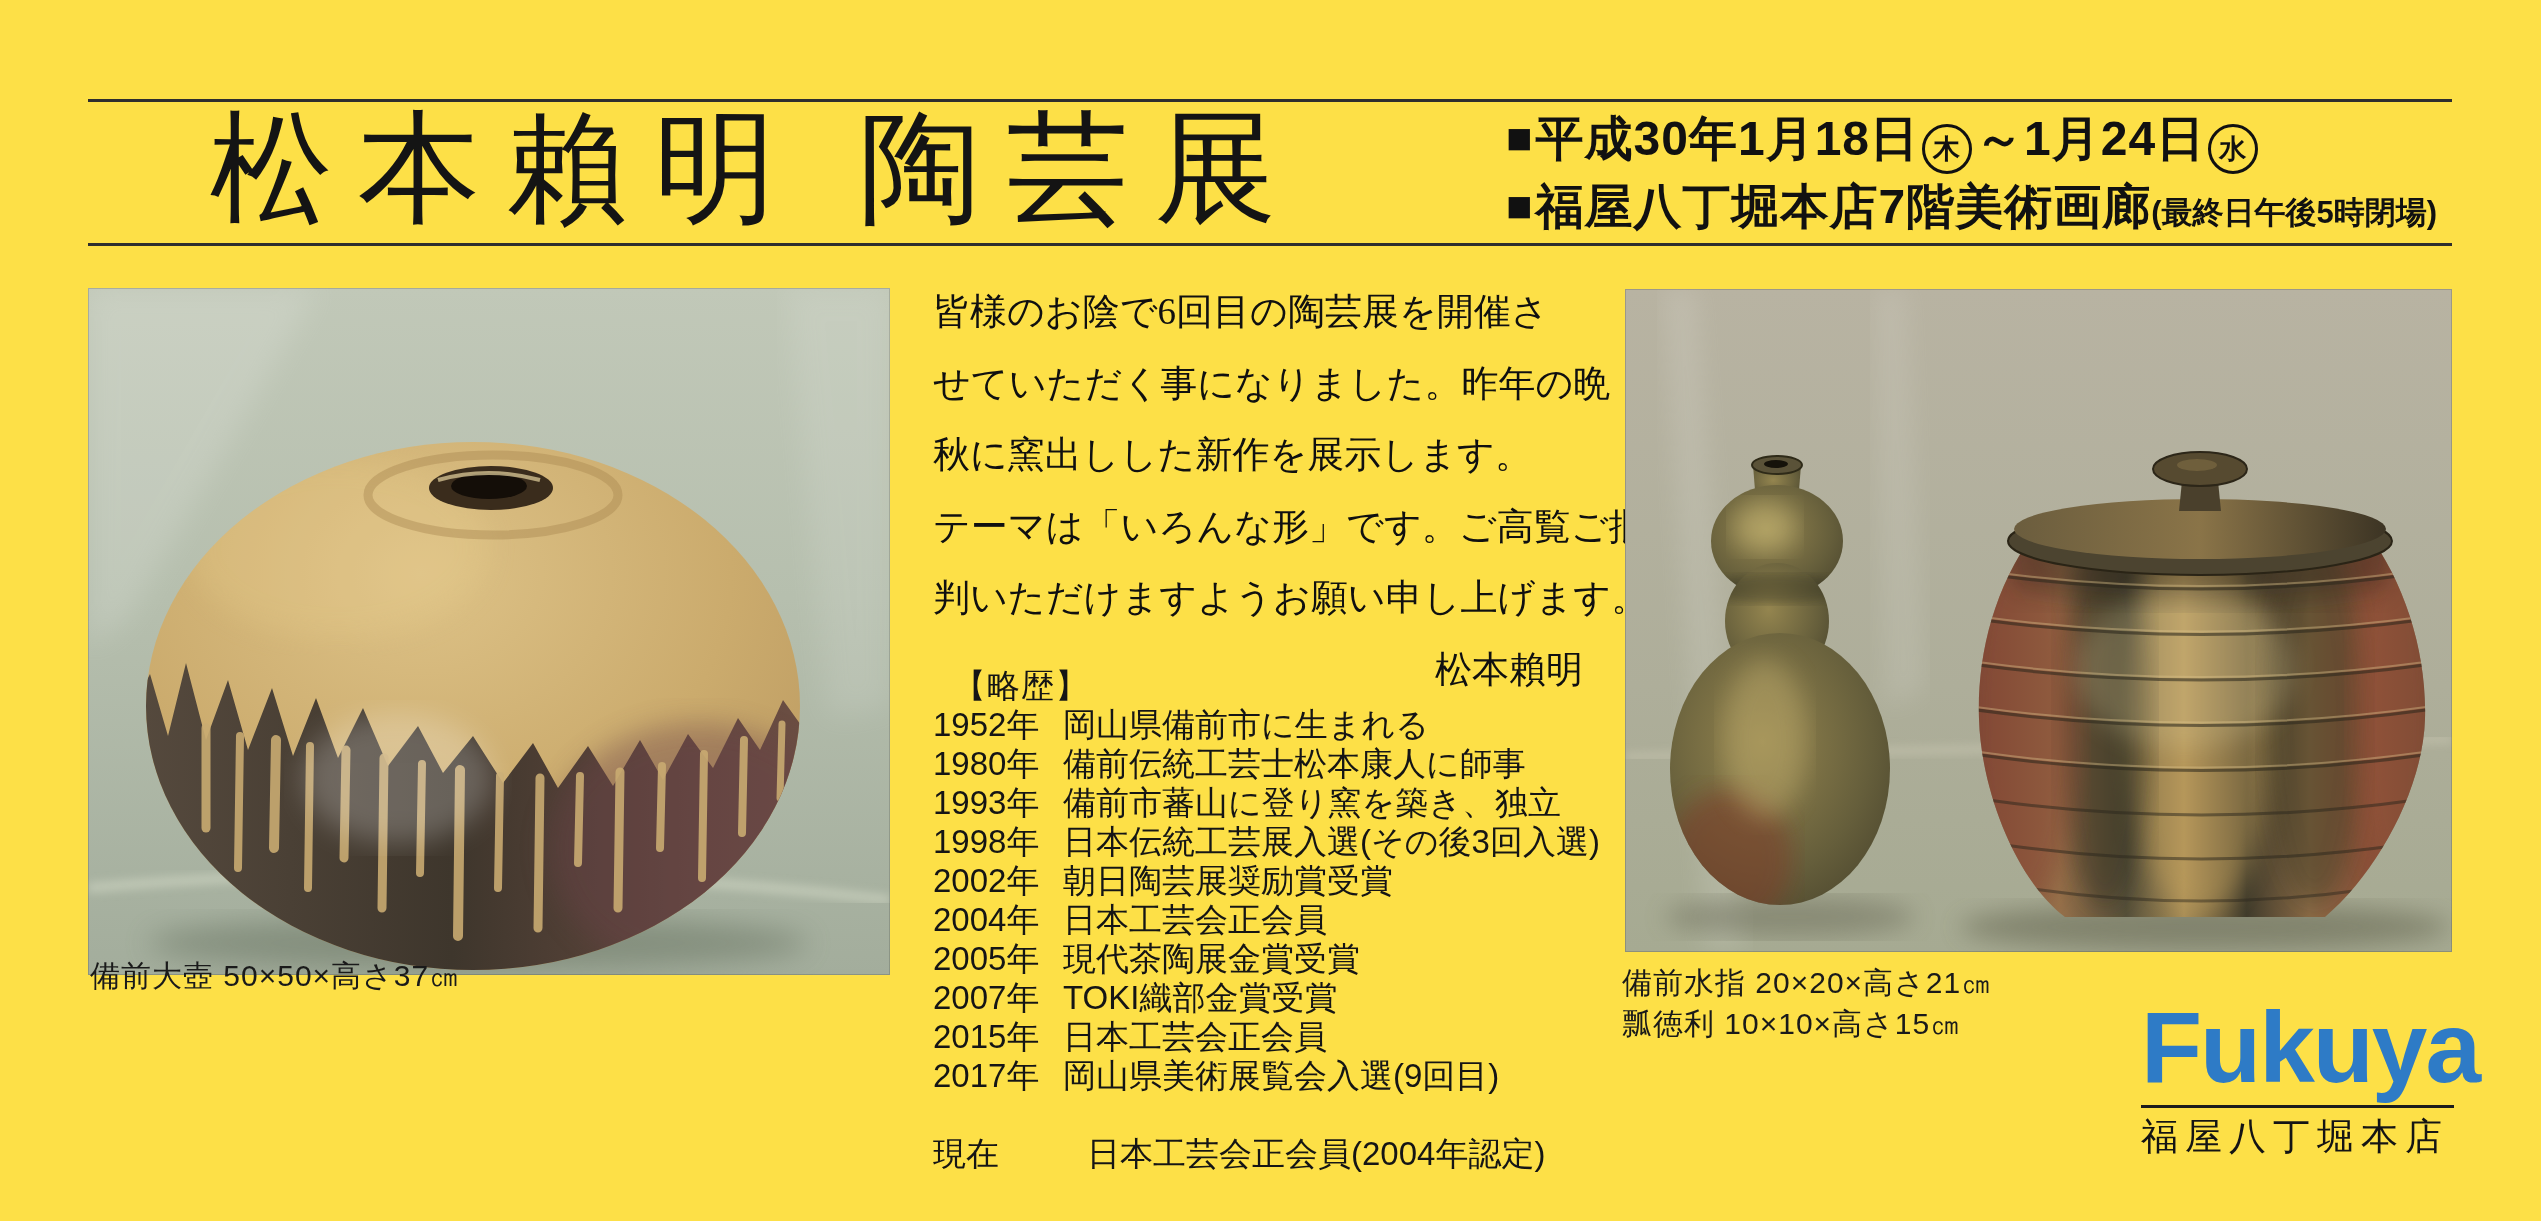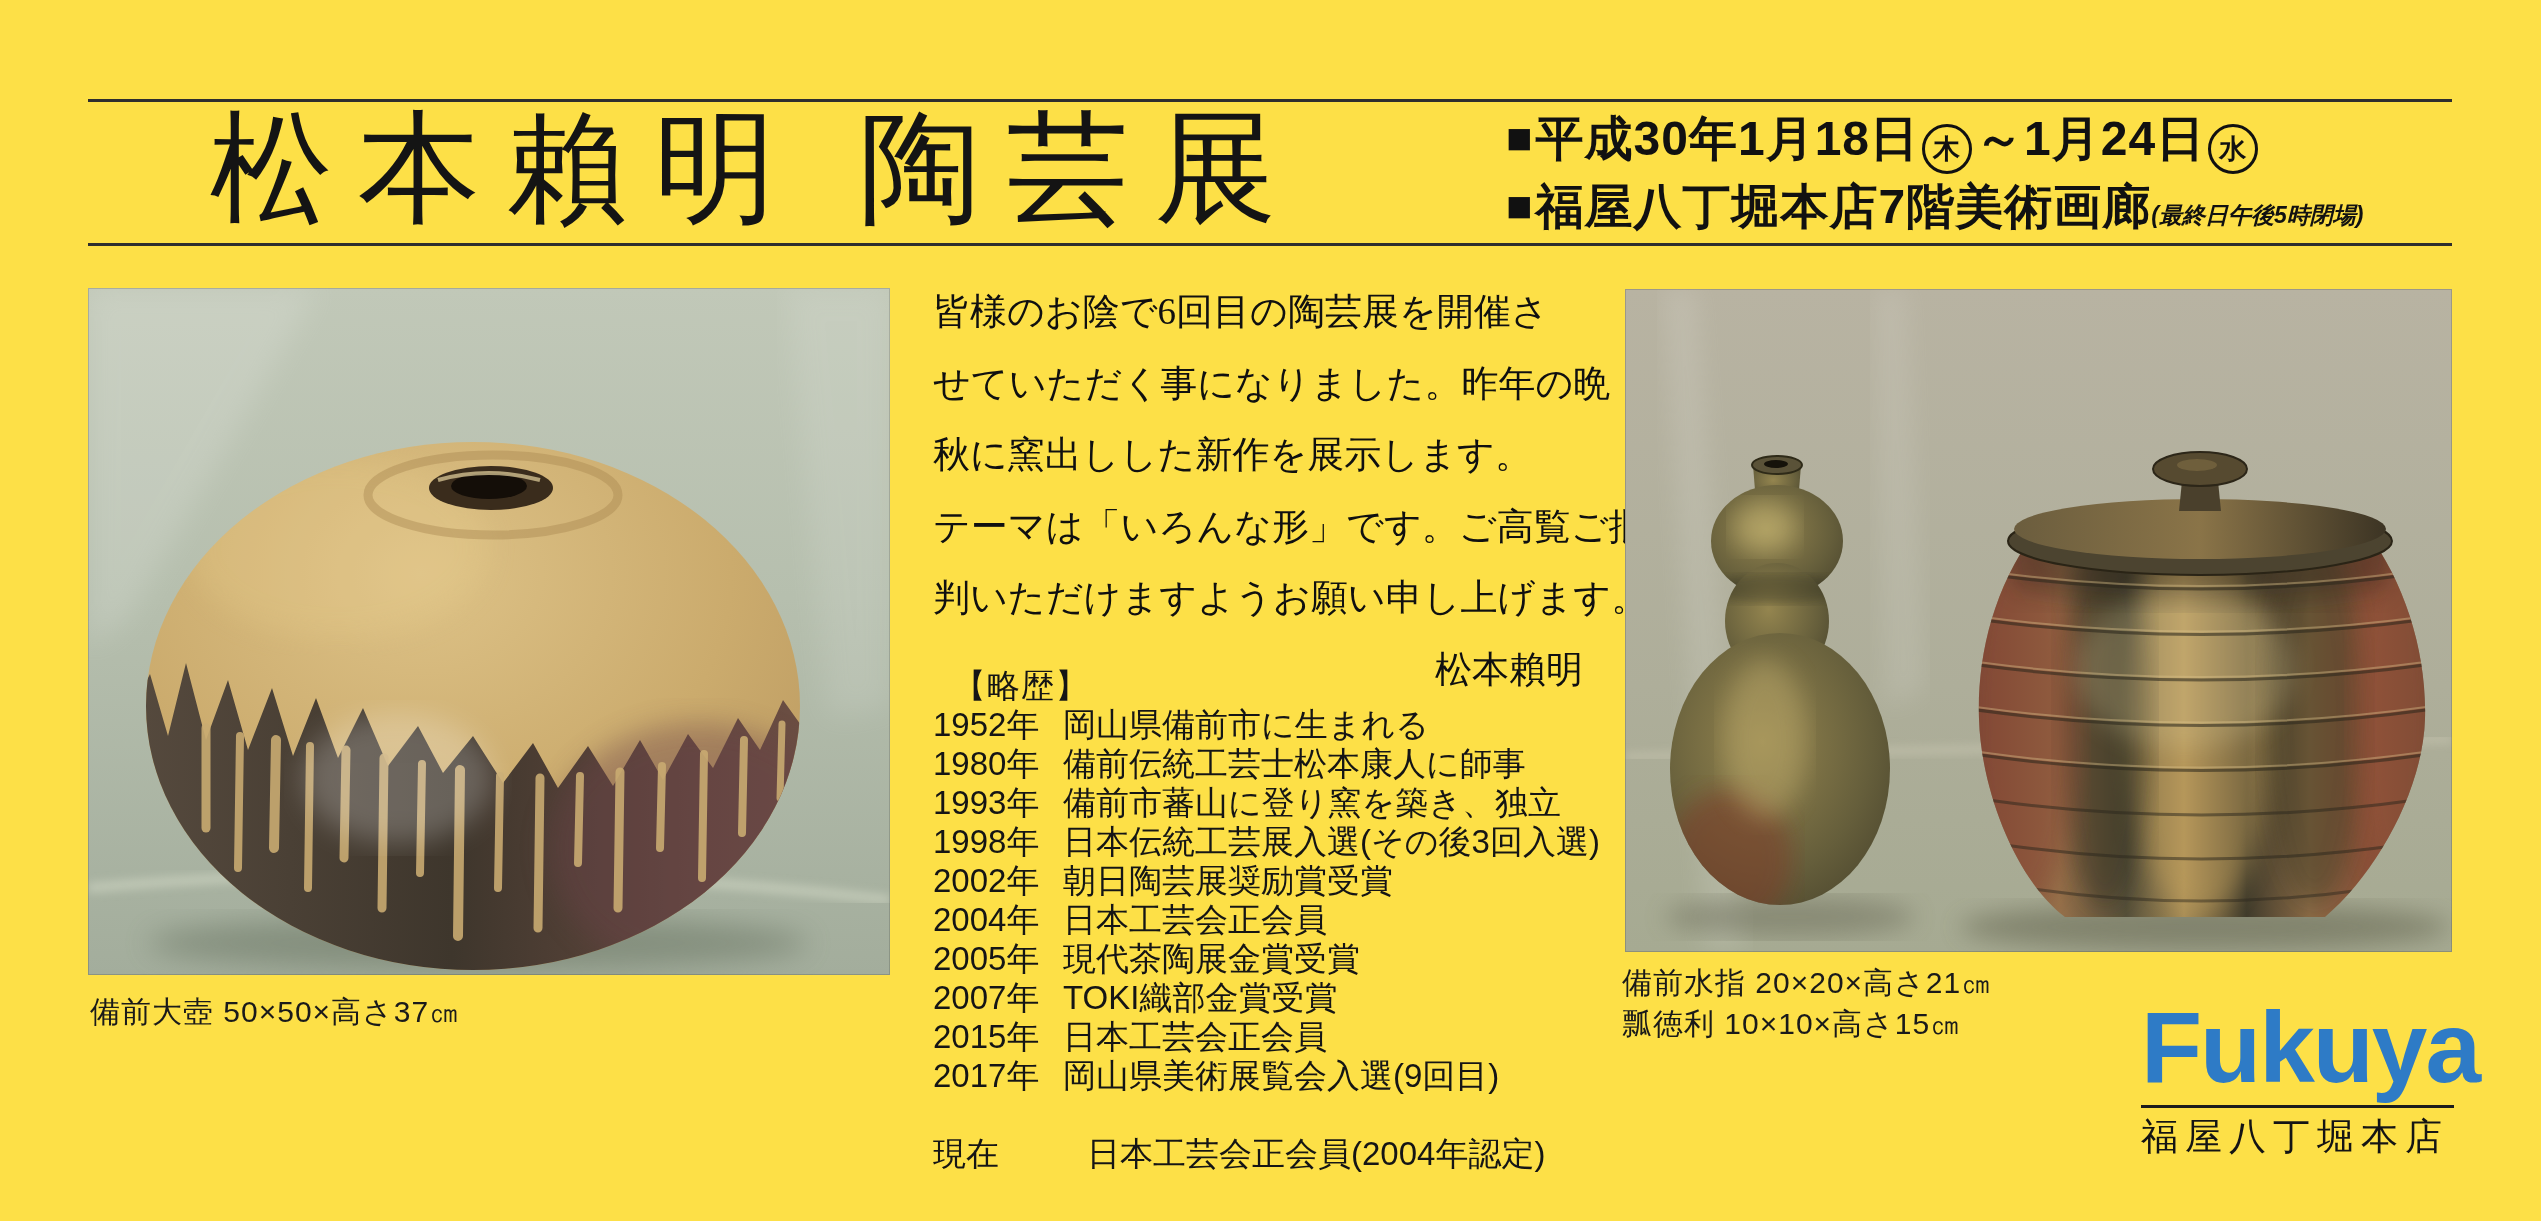--- a/index.html
+++ b/index.html
@@ -19,30 +19,30 @@
   }
 
   .head-info{position:absolute;left:1506px;top:106px;white-space:nowrap;}
   .head-line{font-size:48px;font-weight:700;letter-spacing:1px;line-height:64px;color:#111;}
   .head-line .bullet{font-size:44px;vertical-align:2px;margin-right:2px;}
   .circled{
     display:inline-flex;justify-content:center;align-items:center;
     width:44px;height:44px;border:3px solid #111;border-radius:50%;
     font-size:27px;font-weight:700;vertical-align:-3px;margin:0 3px;
   }
-  .venue-note{font-size:23px;font-weight:700;letter-spacing:0;font-style:italic;}
+  .venue-note{font-size:31px;font-weight:700;letter-spacing:0;}
 
   .photo{position:absolute;display:block;}
   .photo-left{left:88px;top:288px;}
   .photo-right{left:1625px;top:289px;}
 
   .caption{
     position:absolute;font-size:30px;letter-spacing:1px;color:#1a1a1a;white-space:nowrap;
   }
-  .caption-left{left:90px;top:992px;}
+  .caption-left{left:90px;top:956px;}
   .caption-right{left:1622px;top:962px;line-height:41px;}
 
   .greeting{
     position:absolute;left:933px;top:276px;width:662px;
     font-family:"Liberation Serif","DejaVu Serif",serif;
     font-size:37px;line-height:71.5px;color:#101010;
   }
   .greeting .gline{white-space:nowrap;}
   .greeting .signature{text-align:right;padding-right:12px;}
 

